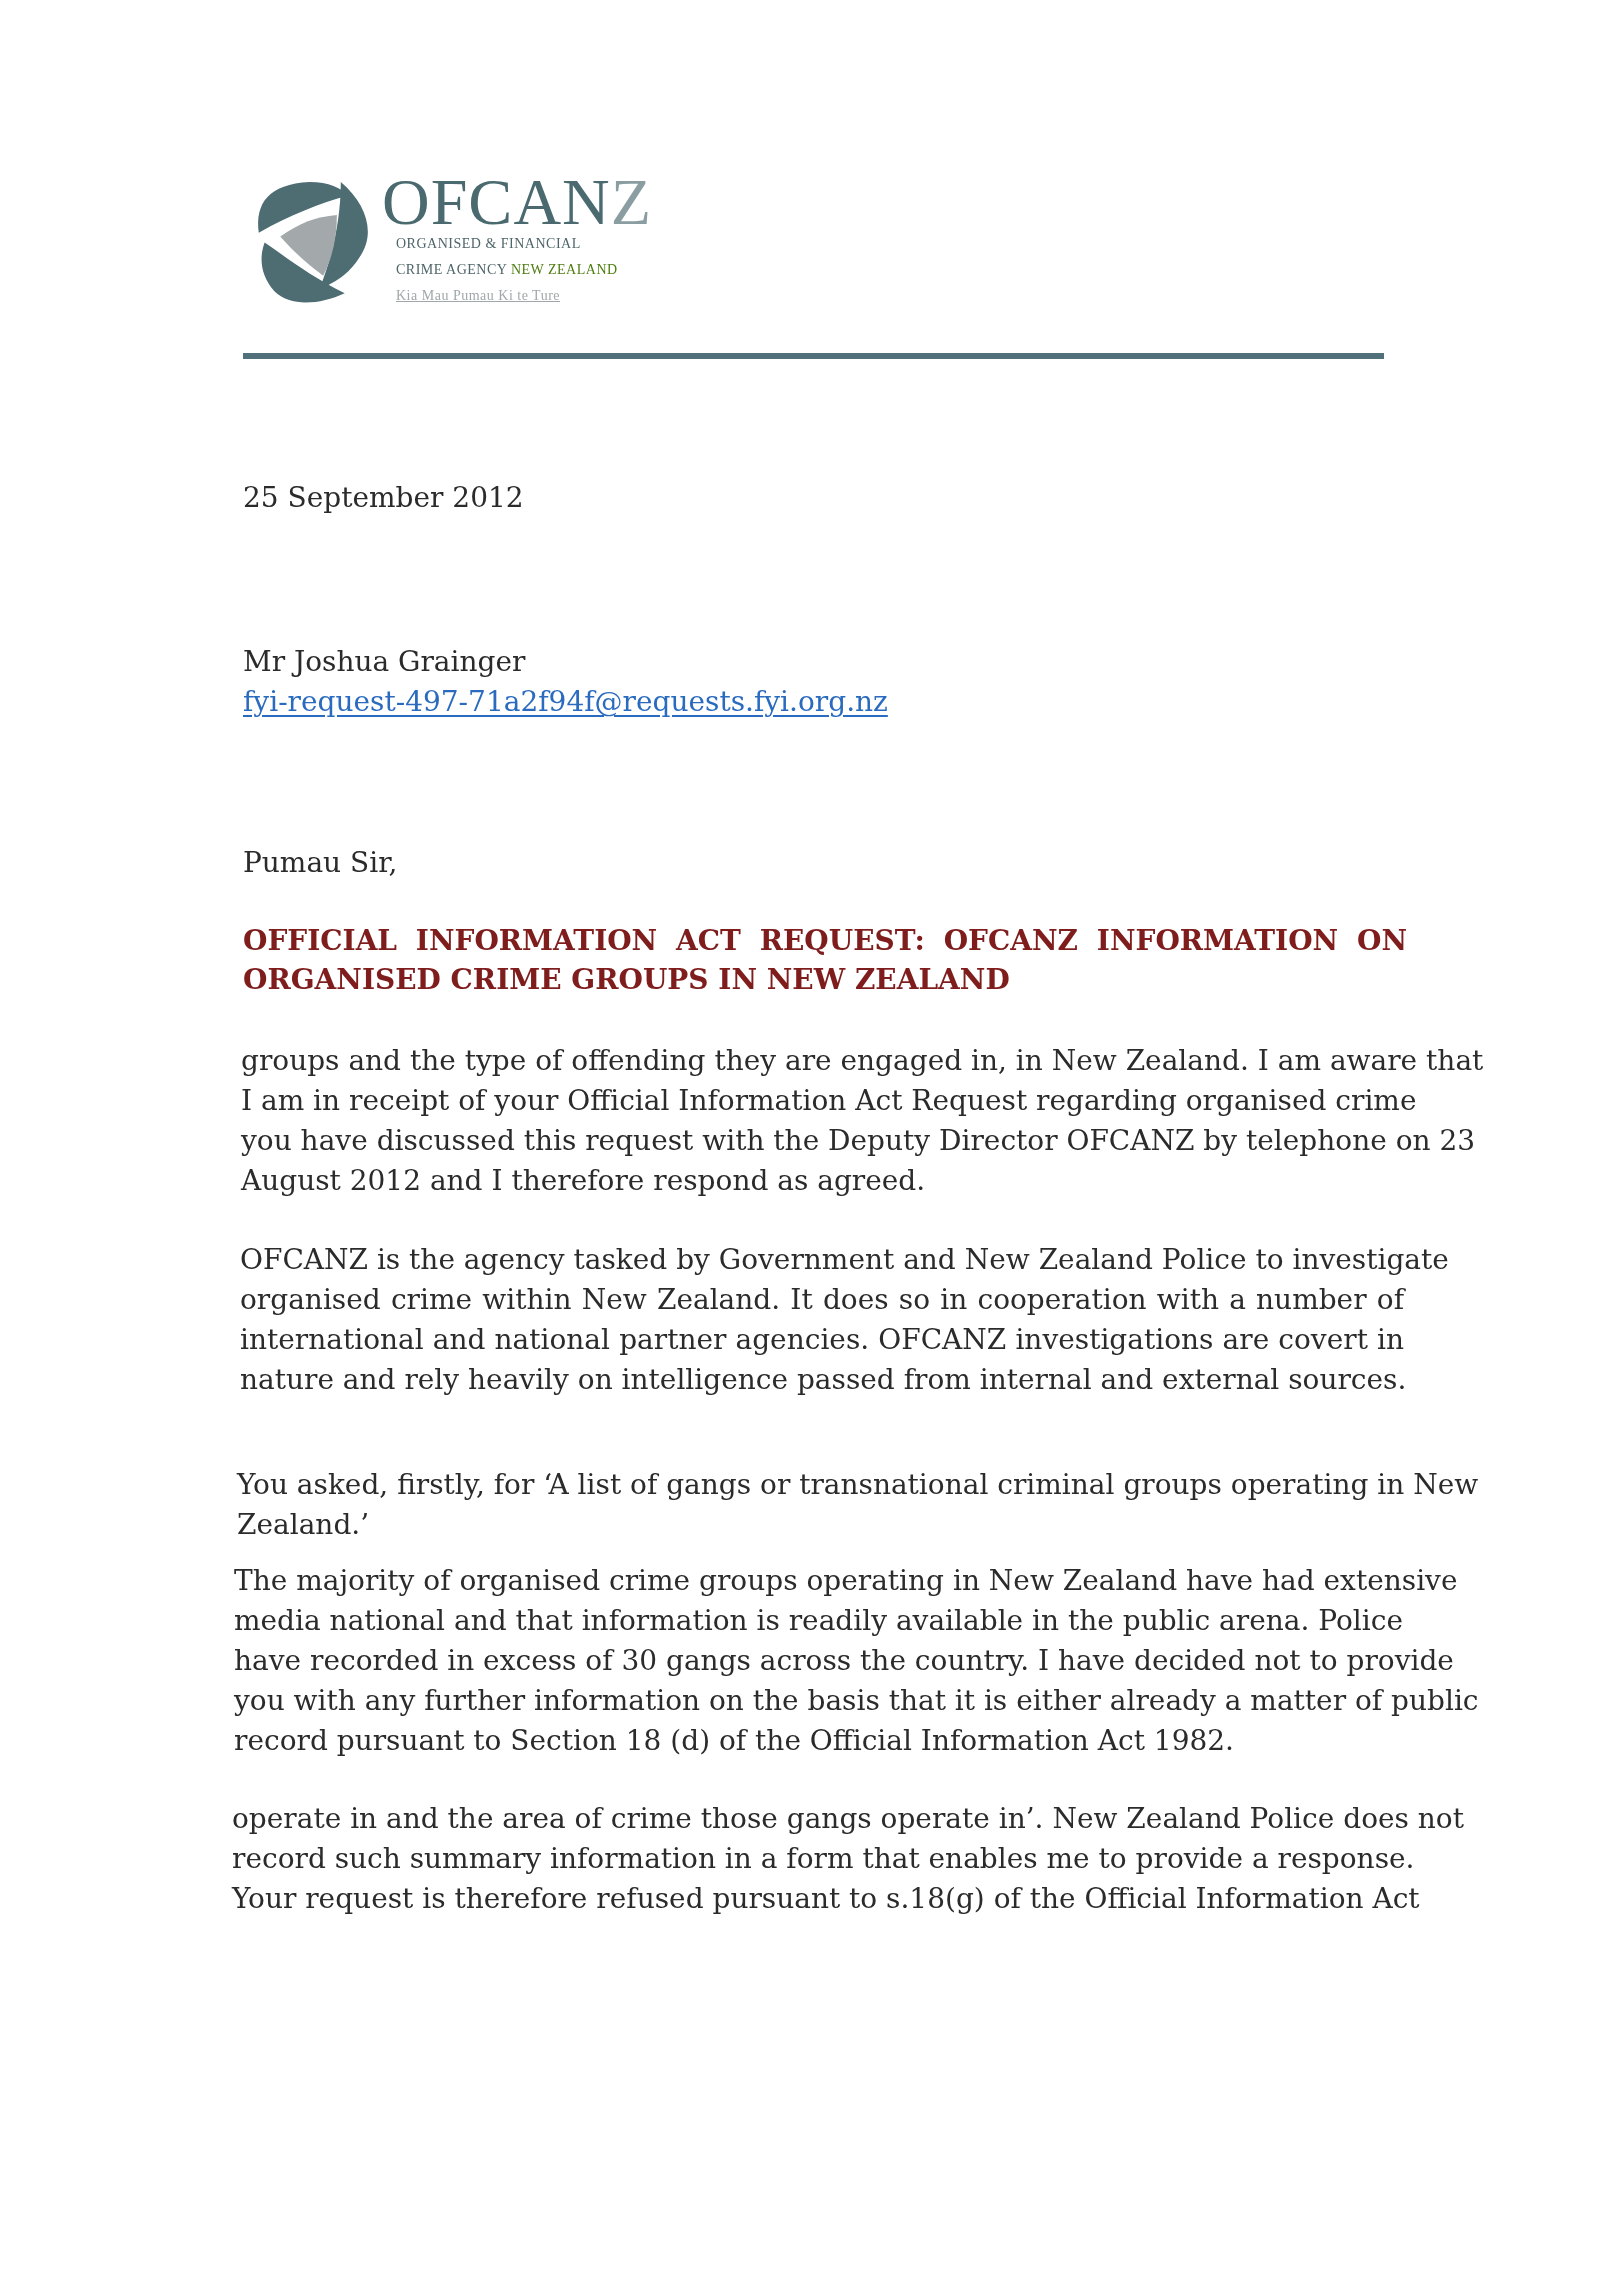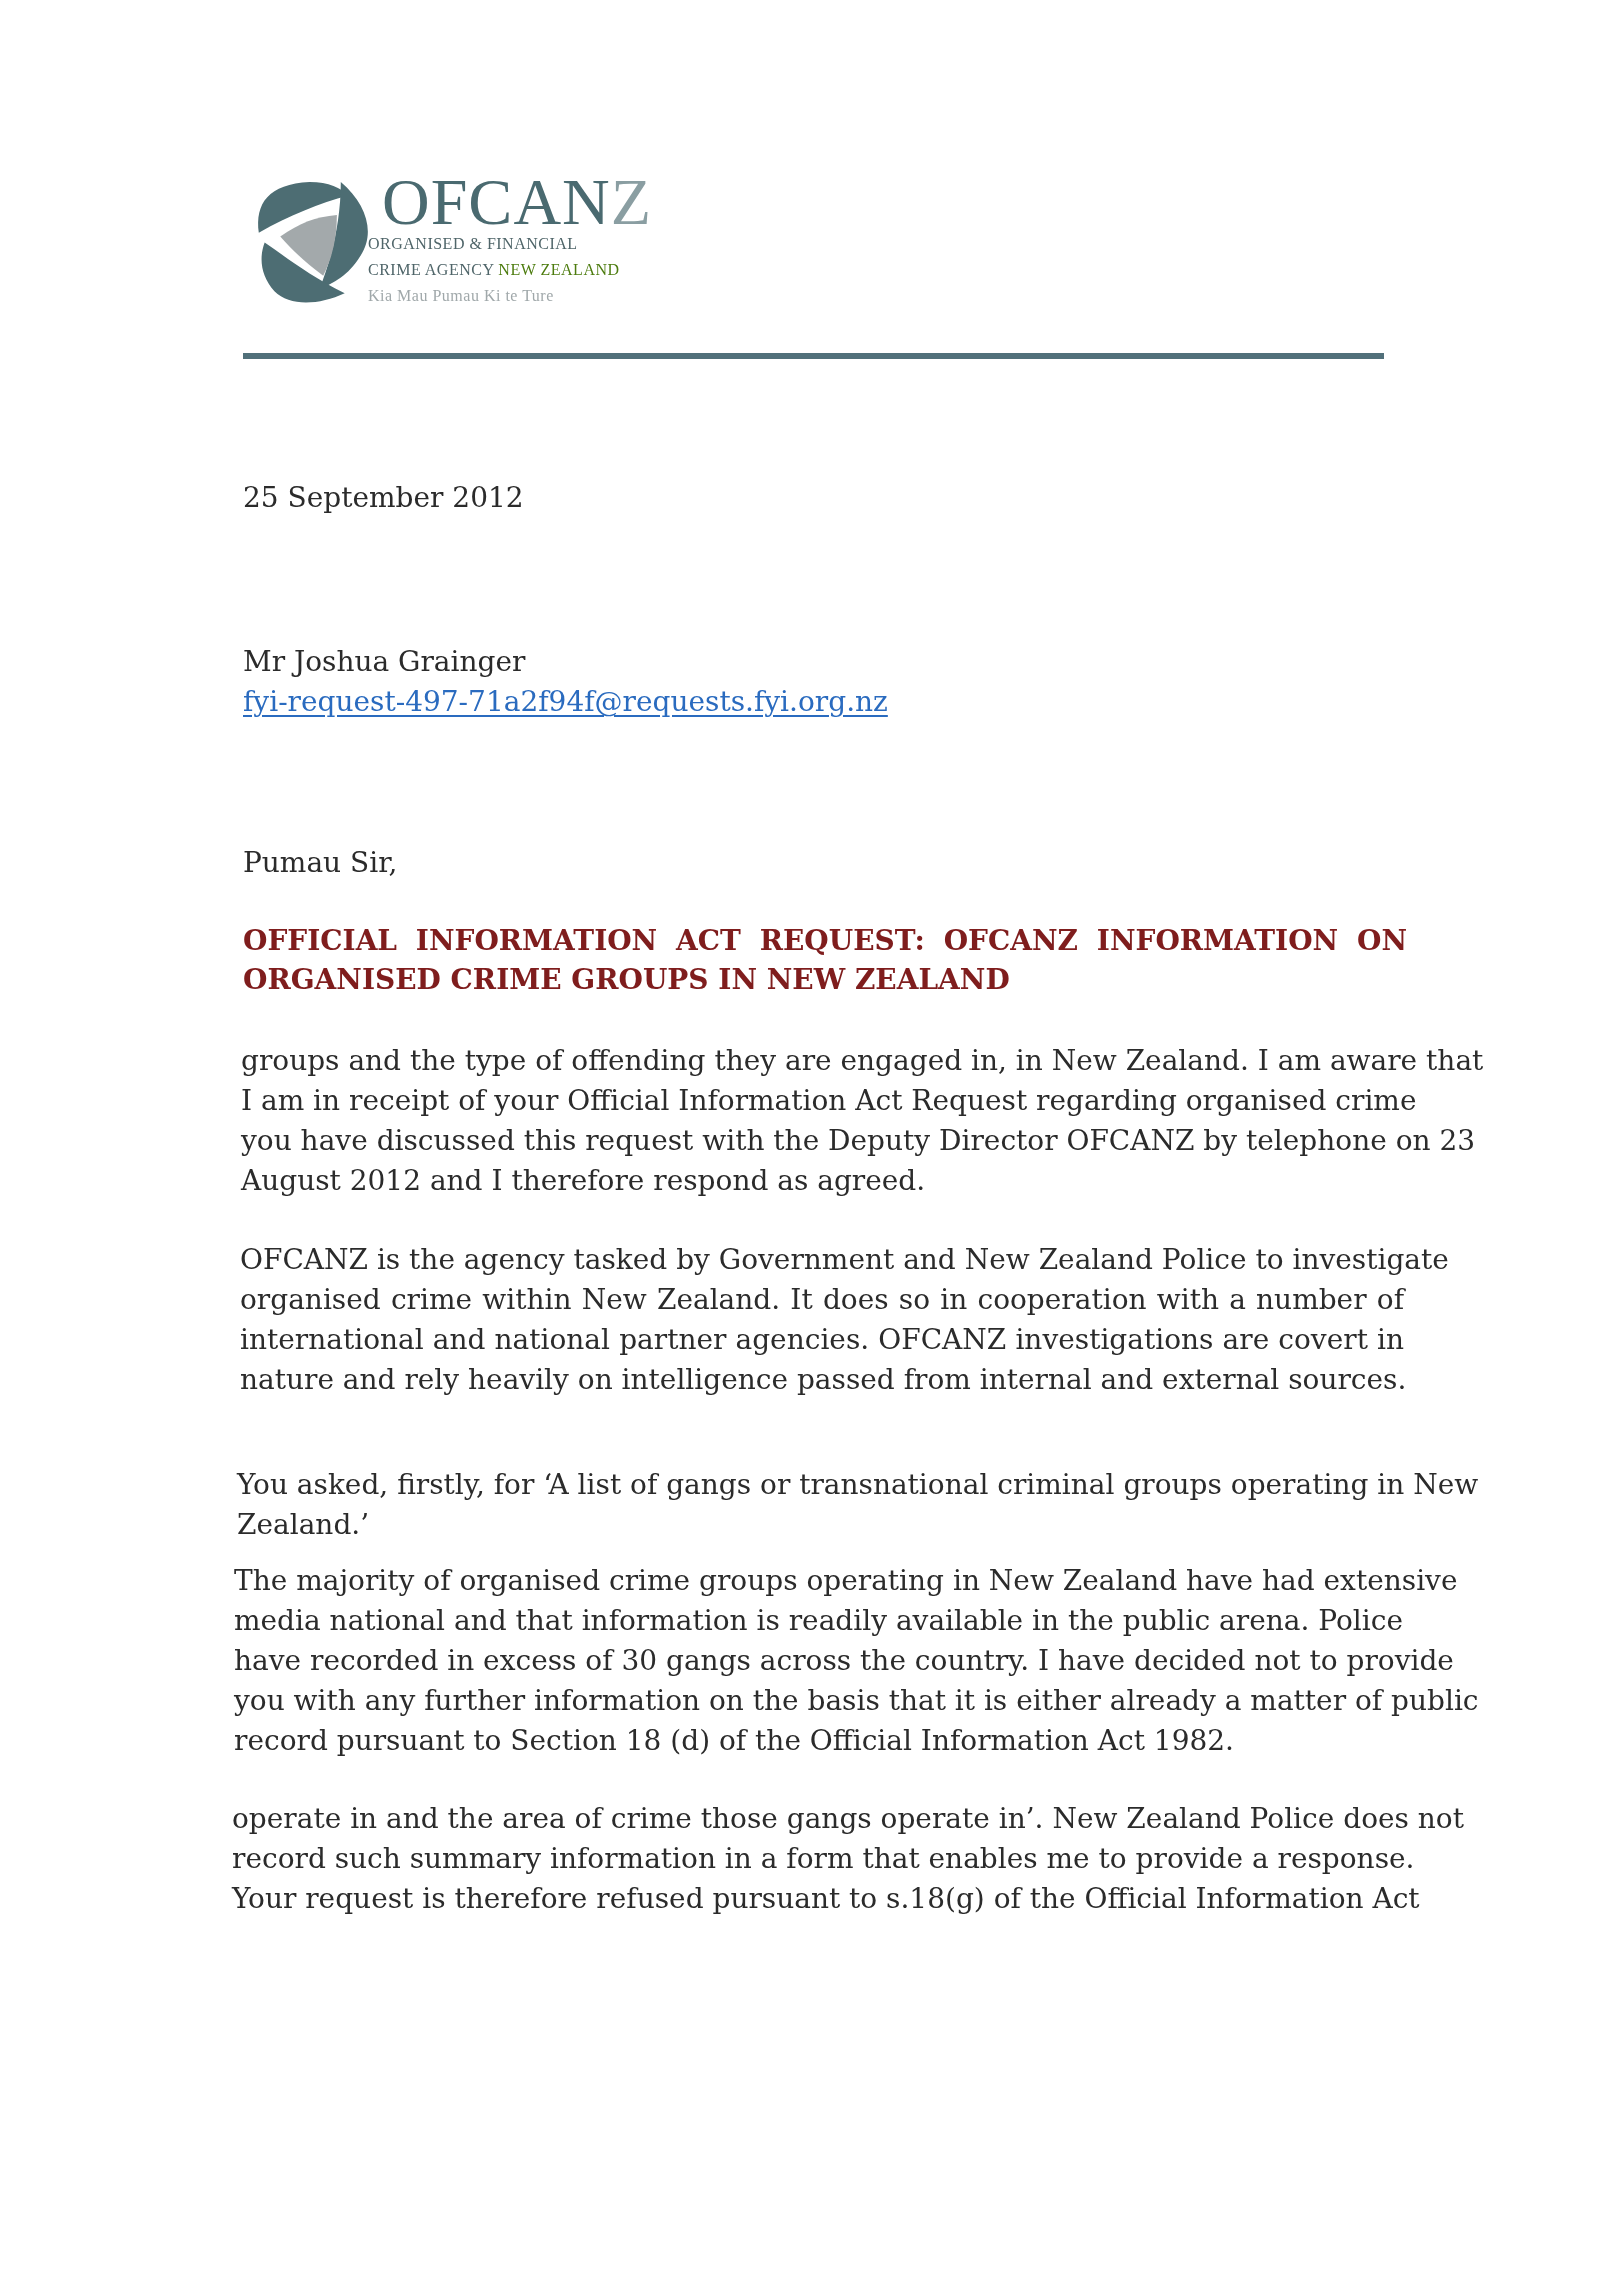--- a/index.html
+++ b/index.html
@@ -3,24 +3,24 @@
 <meta charset="utf-8">
 <style>
   html, body { margin: 0; padding: 0; background: #ffffff; }
   body { width: 1620px; height: 2292px; position: relative; overflow: hidden;
          font-family: "DejaVu Serif", "Liberation Serif", serif; color: #2a2a2a; }
   .abs { position: absolute; }
   .logo-mark { left: 251px; top: 174px; width: 123px; height: 133px; }
   .logo-title { left: 382px; top: 174px; font-family: "Liberation Serif", serif;
                 font-size: 66px; line-height: 55px; letter-spacing: 1px; color: #4a6a70; white-space: nowrap; }
   .logo-title .z { color: #8a9ea2; }
-  .logo-sub { left: 368px; font-family: "Liberation Serif", serif; font-size: 16px; line-height: 25.5px;
+  .logo-sub { left: 396px; font-family: "Liberation Serif", serif; font-size: 14px; line-height: 25.5px;
               white-space: nowrap; letter-spacing: 0.5px; color: #4f6569; }
   .logo-sub .light { color: #4d7c0f; }
-  .logo-sub.tag { color: #a0a8aa; }
+  .logo-sub.tag { color: #a0a8aa; text-decoration: underline; }
   .divider { left: 243px; top: 353px; width: 1141px; height: 5.9px; background: #51707a; }
   .line { white-space: nowrap; font-size: 28px; line-height: 40px; color: #2b2b2b; }
   .just { text-align: justify; text-align-last: justify; width: 1164px; }
   .email { color: #2a6bbf; text-decoration: underline; text-decoration-thickness: 2px; text-underline-offset: 3.9px; }
   .heading { font-weight: bold; font-size: 28px; line-height: 39px; color: #7f1d1d; width: 1164px; }
   .heading .l1 { text-align: justify; text-align-last: justify; display: block; }
 </style>
 </head>
 <body>
 

